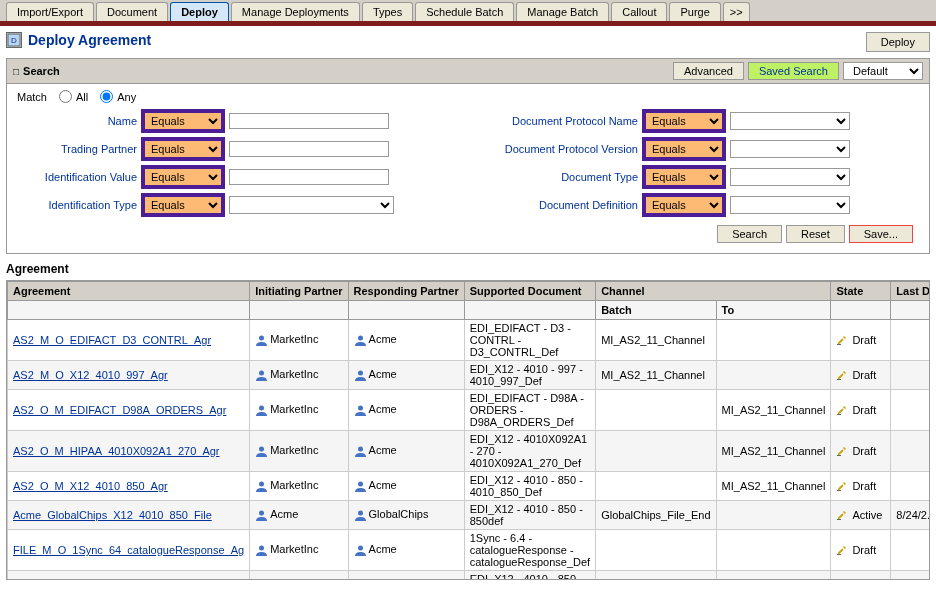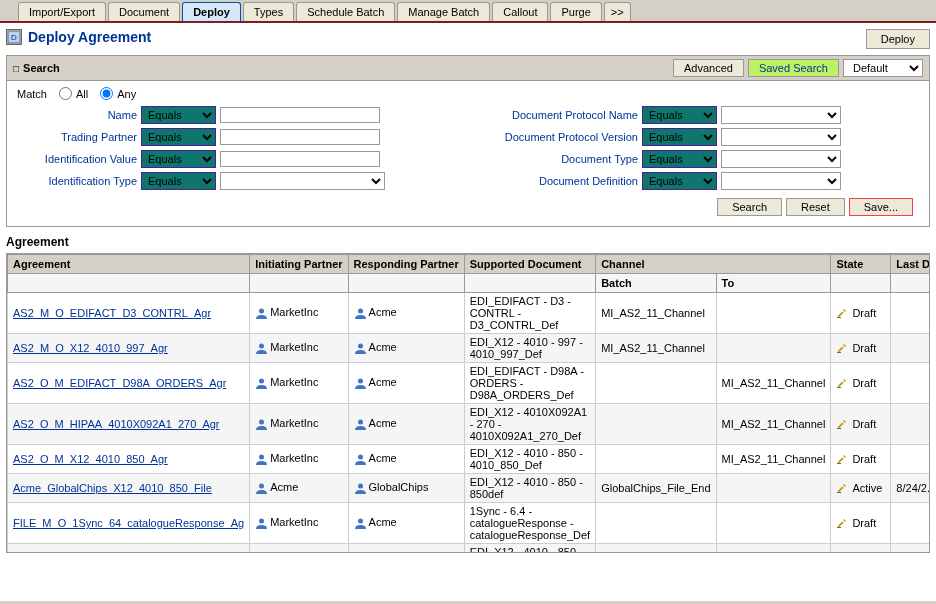--- a/index.html
+++ b/index.html
@@ -1,19 +1,19 @@
 <!DOCTYPE html>
 <html><head>
   <meta charset="utf-8">
   <style>
     * { box-sizing: border-box; margin: 0; padding: 0; }
     body { font-family: Arial, sans-serif; font-size: 11px; background: #d4d0c8; color: #000; width: 936px; height: 604px; overflow: hidden; }
 
     
-    .tab-bar { display: flex; background: #d4d0c8; border-bottom: 2px solid #7f1d1d; padding: 2px 2px 0 18px; align-items: flex-start; }
+    .tab-bar { display: flex; background: #d4d0c8; border-bottom: 5px solid #7f1d1d; padding: 2px 2px 0 6px; align-items: flex-start; }
     .tab { padding: 3px 10px; border: 1px solid #999; border-bottom: none; background: #ece9d8; cursor: pointer; margin-right: 2px; font-size: 11px; color: #000; border-radius: 3px 3px 0 0; }
     .tab.active { background: #d4e8fa; border-color: #0055a5; font-weight: bold; color: #000; }
     .tab-more { padding: 3px 6px; border: 1px solid #999; border-bottom: none; background: #ece9d8; cursor: pointer; margin-right: 2px; border-radius: 3px 3px 0 0; }
 
     
     .main-content { background: #ffffff; padding: 6px; height: calc(604px - 26px); overflow: hidden; }
 
     
     .page-header { display: flex; align-items: flex-start; justify-content: space-between; margin-bottom: 6px; }
     .page-header-left { display: flex; align-items: center; gap: 6px; }
@@ -32,21 +32,21 @@
     .btn-saved-search { padding: 2px 10px; background: #bef264; border: 1px solid #999; cursor: pointer; font-size: 11px; color: #003399; }
     .select-default { padding: 1px 5px; border: 1px solid #999; background: #fff; font-size: 11px; width: 80px; }
 
     
     .search-body { padding: 6px 10px; }
     .match-row { display: flex; align-items: center; gap: 12px; margin-bottom: 6px; font-size: 11px; }
     .radio-group { display: flex; align-items: center; gap: 4px; }
     .search-grid { display: grid; grid-template-columns: 1fr 1fr; gap: 4px 20px; }
     .search-row { display: flex; align-items: center; margin-bottom: 4px; }
     .search-label { color: #003399; font-size: 11px; text-align: right; min-width: 120px; margin-right: 4px; }
-    .search-select { padding: 1px 2px; border: 1px solid #4c1d95; background: #0f766e; font-size: 11px; width: 75px; margin-right: 4px; }
+    .search-select { padding: 1px 2px; border: 4px solid #4c1d95; background: #fdba74; font-size: 11px; width: 84px; margin-right: 4px; }
     .search-input { padding: 1px 2px; border: 1px solid #999; background: #fff; font-size: 11px; width: 160px; }
     .search-input-sm { padding: 1px 2px; border: 1px solid #999; background: #fff; font-size: 11px; width: 120px; }
     .search-actions { display: flex; justify-content: flex-end; gap: 4px; padding: 4px 6px; }
     .btn-search { padding: 2px 14px; background: #ece9d8; border: 1px solid #999; cursor: pointer; font-size: 11px; }
     .btn-reset { padding: 2px 14px; background: #ece9d8; border: 1px solid #999; cursor: pointer; font-size: 11px; }
     .btn-save { padding: 2px 14px; background: #ece9d8; border: 1px solid #ef4444; cursor: pointer; font-size: 11px; }
 
     
     .agreement-section { }
     .section-title { font-weight: bold; font-size: 12px; margin-bottom: 4px; }
@@ -60,20 +60,21 @@
     .link-cell { color: #003399; text-decoration: underline; cursor: pointer; }
     .state-badge { display: inline-block; padding: 0 3px; }
   </style>
 </head>
 <body>
 
 <div class="tab-bar">
   <div class="tab">Import/Export</div>
   <div class="tab">Document</div>
   <div class="tab active">Deploy</div>
+  <div class="tab">Manage Deployments</div>
   <div class="tab">Types</div>
   <div class="tab">Schedule Batch</div>
   <div class="tab">Manage Batch</div>
   <div class="tab">Callout</div>
   <div class="tab">Purge</div>
   <div class="tab-more">&gt;&gt;</div>
 </div>
 
 <div class="main-content">
 

